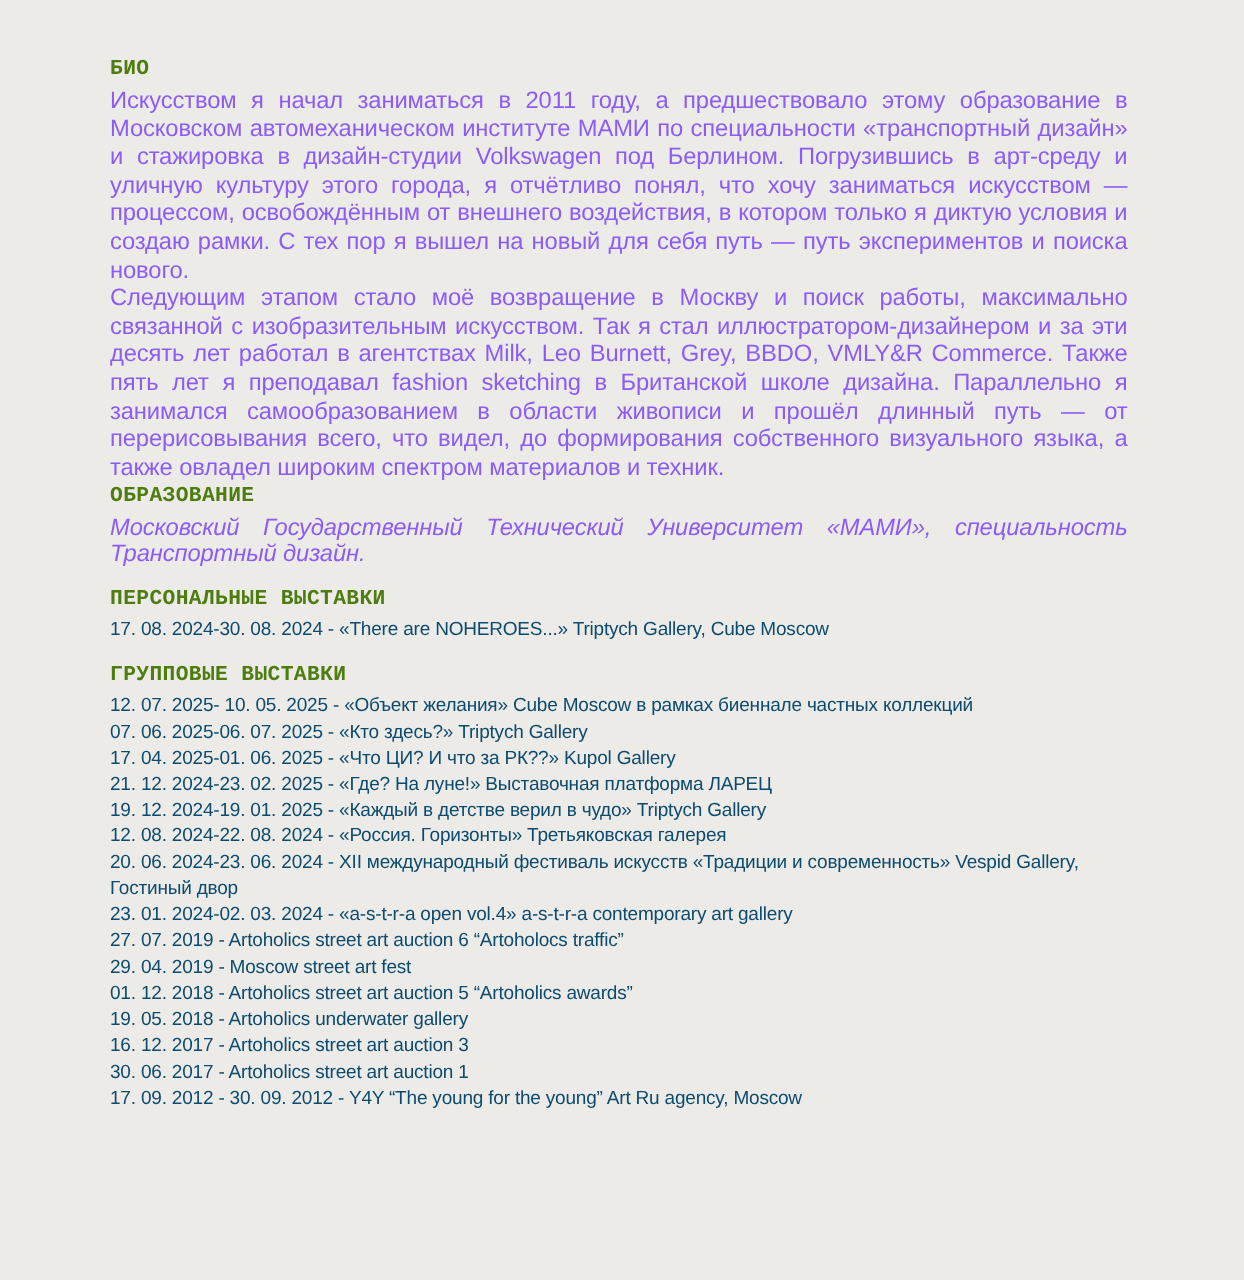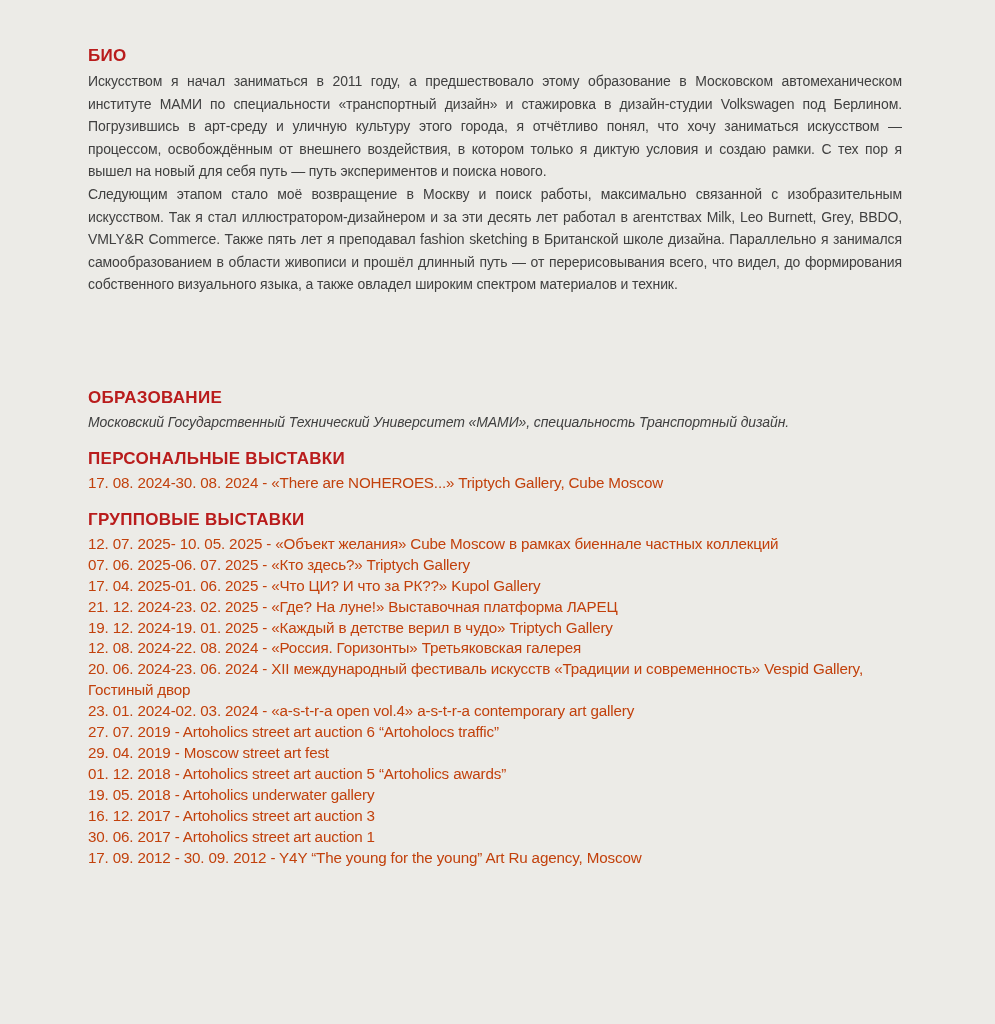--- a/index.html
+++ b/index.html
@@ -15,52 +15,52 @@
     color: #1c1c1c;
     font-family: "Liberation Sans", sans-serif;
   }
   .page {
     position: absolute;
     left: 88px;
     top: 46px;
     width: 814px;
   }
   .section-title {
-    font-family: Liberation Sans, sans-serif;
+    font-family: Liberation Mono, monospace;
     font-weight: bold;
     font-size: 17px;
     letter-spacing: 0.3px;
     line-height: 20px;
     margin: 0 0 4px 0;
-    color: #b91c1c;
+    color: #4d7c0f;
   }
   .para {
-    font-size: 14px;
+    font-size: 19px;
     line-height: 22.6px;
     text-align: justify;
     margin: 0;
-    color: #404040;
+    color: #8b5cf6;
     letter-spacing: -0.1px;
   }
   .section { margin: 0; }
   .bio { height: 325px; }
   .edu { margin-top: 17px; }
   .edu .para { line-height: 21px; font-style: italic; }
   .personal { margin-top: 16px; }
   .group { margin-top: 16px; }
   .list {
     list-style: none;
     margin: 0;
     padding: 0;
   }
   .list li {
     font-size: 15.2px;
     line-height: 20.9px;
     letter-spacing: -0.15px;
-    color: #c2410c;
+    color: #0c4a6e;
   }
 </style>
 </head>
 <body>
 
 <div class="page">
 
   <section class="section bio">
     <h2 class="section-title">БИО</h2>
     <p class="para">Искусством я начал заниматься в 2011 году, а предшествовало этому образование в Московском автомеханическом институте МАМИ по специальности «транспортный дизайн» и стажировка в дизайн-студии Volkswagen под Берлином. Погрузившись в арт-среду и уличную культуру этого города, я отчётливо понял, что хочу заниматься искусством — процессом, освобождённым от внешнего воздействия, в котором только я диктую условия и создаю рамки. С тех пор я вышел на новый для себя путь — путь экспериментов и поиска нового.</p>

